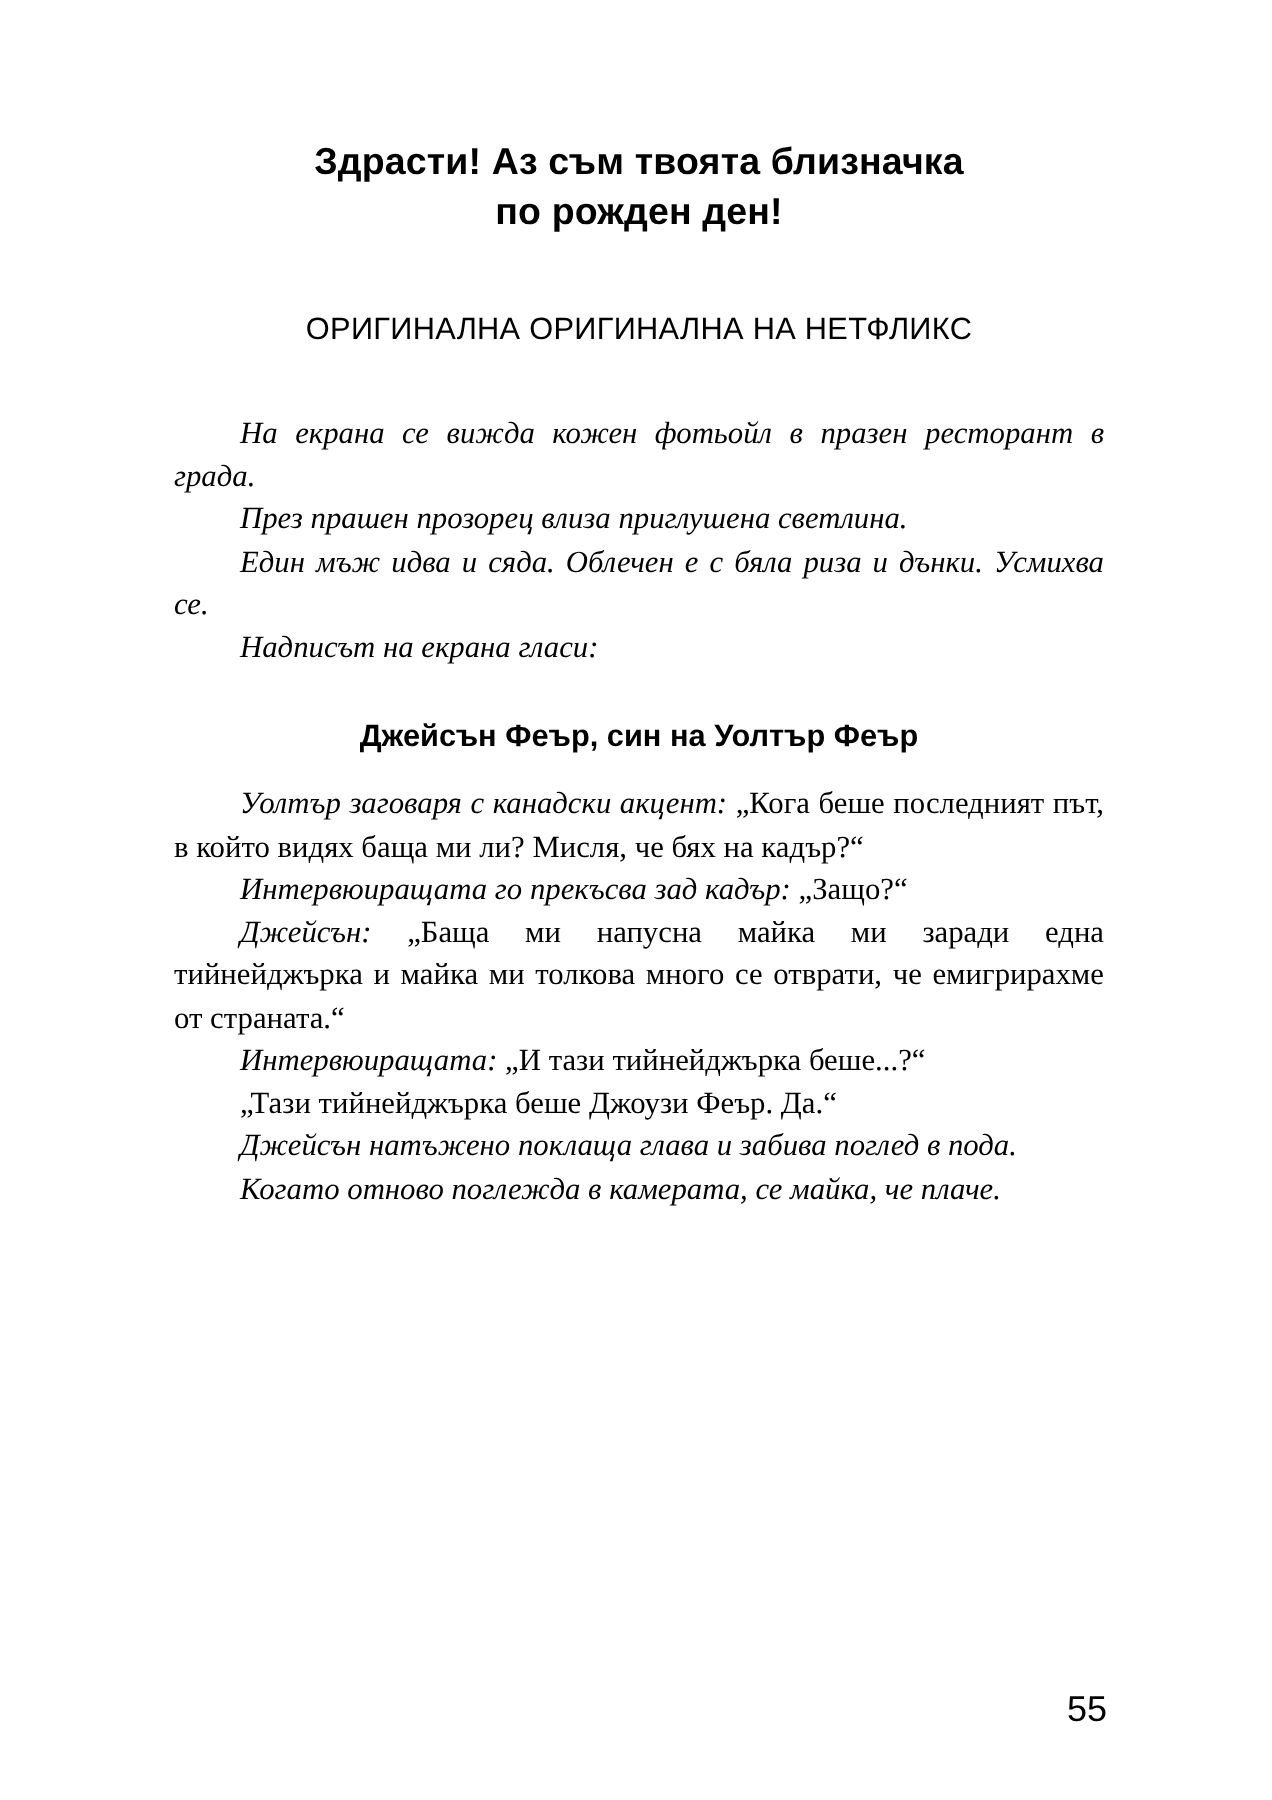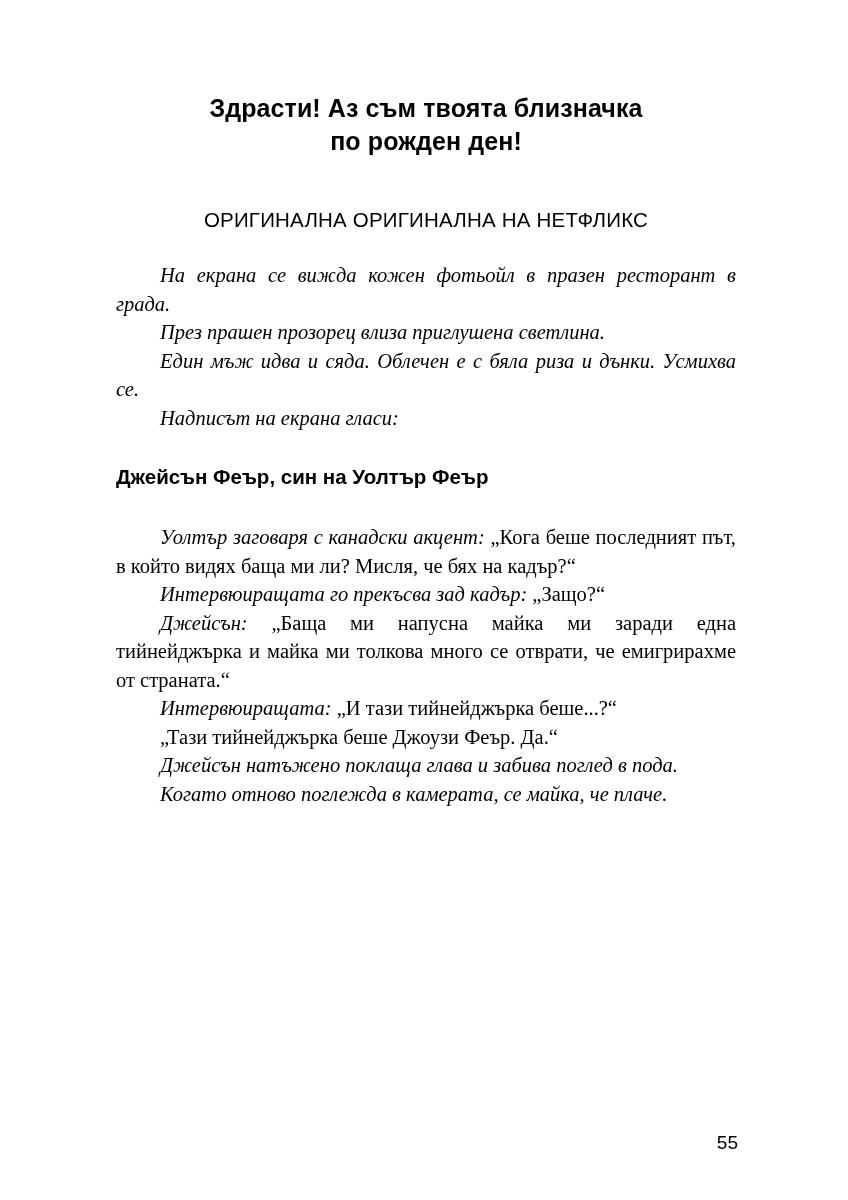--- a/index.html
+++ b/index.html
@@ -39,48 +39,49 @@
   .subtitle {
     font-family: "Liberation Sans", sans-serif;
     font-weight: normal;
     font-size: 20.5px;
     line-height: 26px;
     text-align: center;
     margin: 49px 0 0 0;
     letter-spacing: 0.2px;
   }
   .body-block {
-    margin-top: 28px;
+    margin-top: 42px;
   }
   p.para {
     font-family: "Liberation Serif", serif;
     font-size: 20.5px;
     line-height: 28.5px;
     text-align: justify;
     text-justify: inter-word;
     margin: 0;
     text-indent: 44px;
     hyphens: manual;
   }
   p.italic {
     font-style: italic;
   }
   .speaker {
     font-family: "Liberation Sans", sans-serif;
     font-weight: bold;
     font-size: 20.5px;
     line-height: 26px;
-    margin: 32px 0 33px 0;
+    text-align: center;
+    margin: 32px 0 18px 0;
   }
   .page-number {
     position: absolute;
     right: 110px;
     bottom: 46px;
     font-family: "Liberation Sans", sans-serif;
-    font-size: 19px;
+    font-size: 24px;
     color: #000000;
   }
   .mixed i {
     font-style: italic;
   }
 </style>
 </head>
 <body>
 
 <div class="page">

